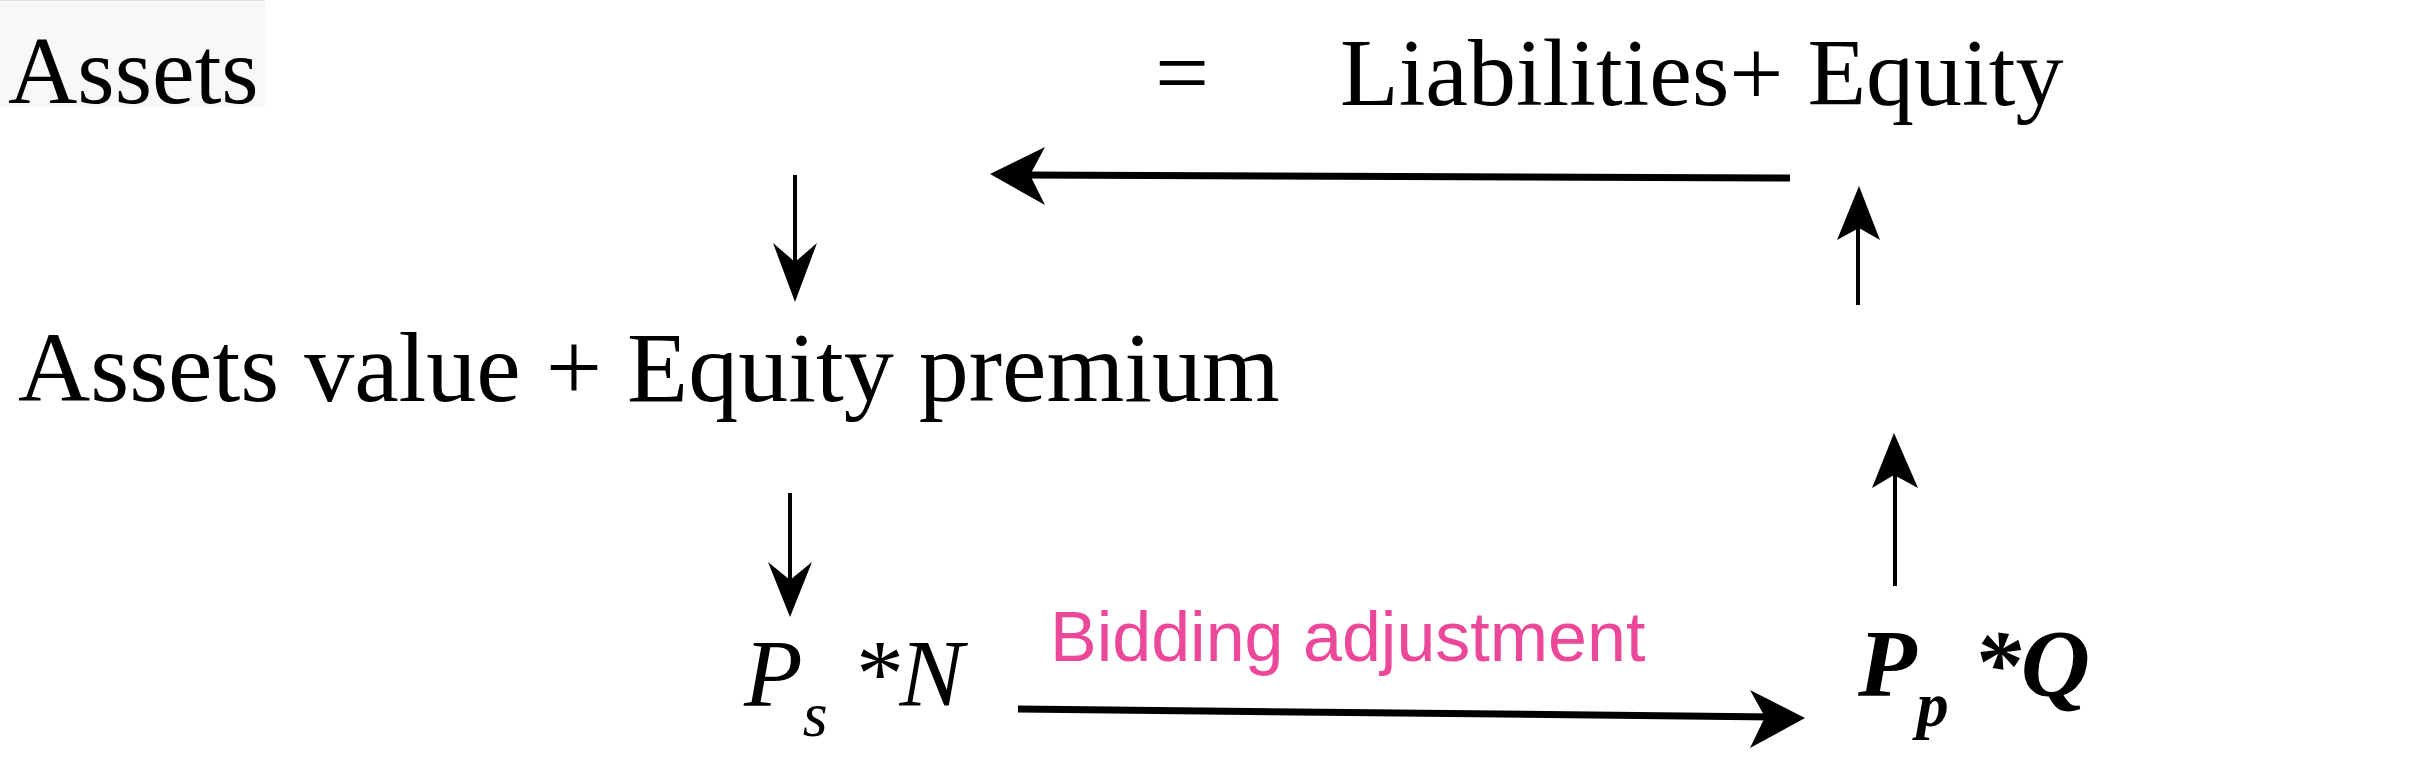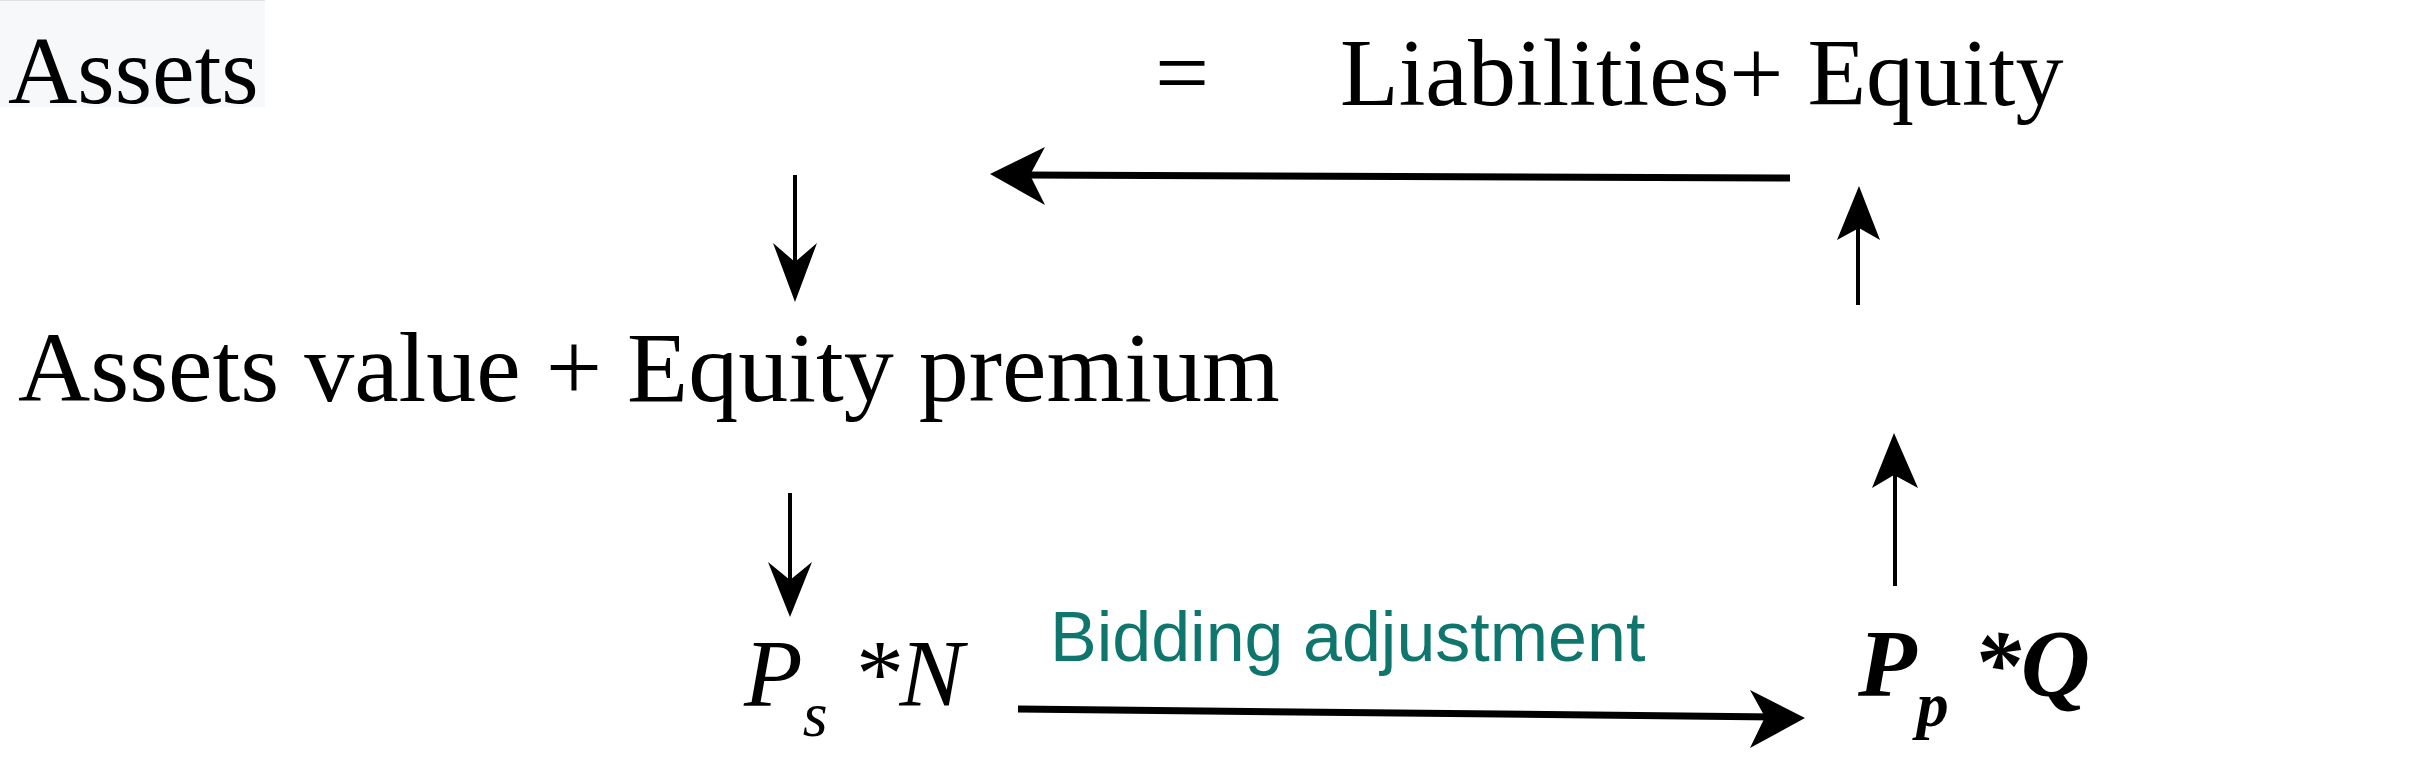--- a/index.html
+++ b/index.html
@@ -1,18 +1,18 @@
 <!DOCTYPE html>
 <html><head>
 <meta charset="utf-8">
 <style>
   html, body { margin: 0; padding: 0; background: #ffffff; }
   #canvas { position: relative; width: 2419px; height: 771px; overflow: hidden; background: #ffffff; }
   .serif { font-family: "Liberation Serif", "DejaVu Serif", serif; color: #000; white-space: nowrap; position: absolute; line-height: 1; }
-  .sans { font-family: "Liberation Sans", "DejaVu Sans", sans-serif; color: #0f766e; white-space: nowrap; position: absolute; line-height: 1; }
+  .sans { font-family: "Liberation Sans", "DejaVu Sans", sans-serif; color: #ec4899; white-space: nowrap; position: absolute; line-height: 1; }
   .node-assets { left: 683px; top: 33px; width: 265px; height: 106px; background: #f7f8fa; border-top: 1px solid #e2e2e2; }
   .node-assets span { position: absolute; left: 8px; top: 23px; font-size: 96px; text-align: center; }
   .eq { left: 1155px; top: 25px; font-size: 96px; }
   .liab { left: 1340px; top: 25px; font-size: 96px; }
   .avep { left: 18px; top: 318px; font-size: 100px; }
   .revcost { left: 1775px; top: 312px; font-size: 96px; }
   .ps { left: 705px; top: 626px; font-size: 96px; font-style: italic; margin-left: 39px; }
   .pp { left: 1858px; top: 616px; font-size: 96px; font-style: italic; font-weight: bold; }
   .sub { font-size: 64px; position: relative; top: 30px; font-style: italic; }
   .bid { left: 1050px; top: 602px; font-size: 70px; }

